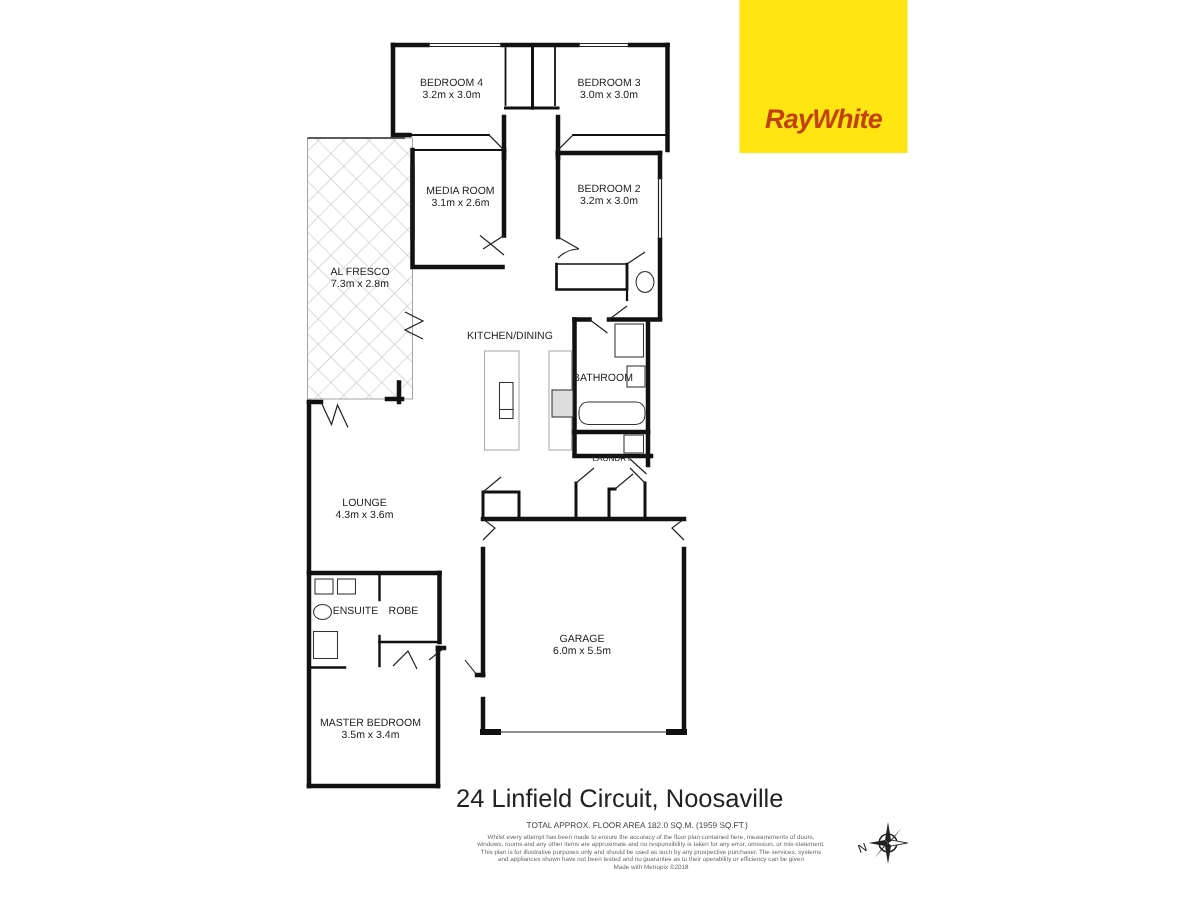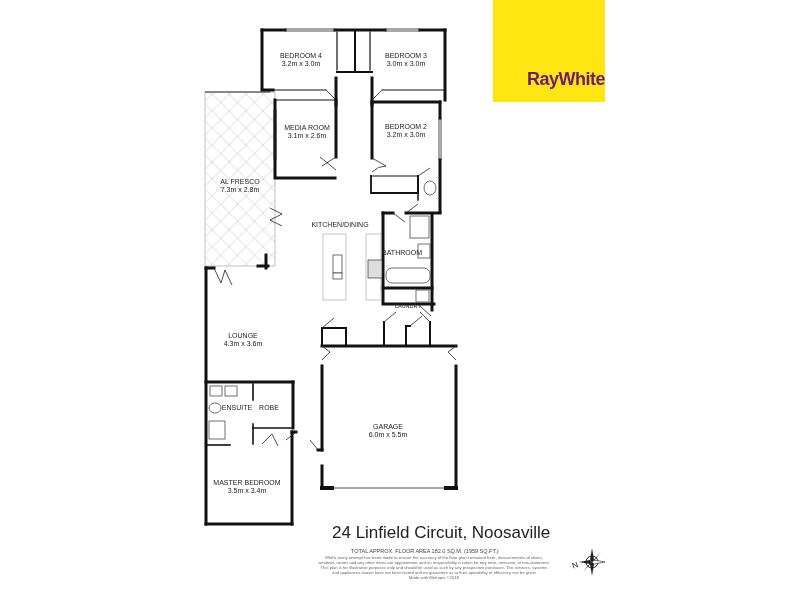--- a/index.html
+++ b/index.html
@@ -2,22 +2,22 @@
 <html><head>
 <meta charset="utf-8">
 <style>
   html, body { margin: 0; padding: 0; background: #ffffff; }
   body { width: 800px; height: 600px; position: relative; overflow: hidden; font-family: "Liberation Sans", sans-serif; color: #222; }
   #plan { position: absolute; left: 0; top: 0; width: 800px; height: 600px; }
   .lbl { position: absolute; font-family: "Liberation Sans", sans-serif; font-size: 7px; line-height: 8px; text-align: center; color: #222; white-space: nowrap; transform: translateX(-50%); }
   .lbl .name { display: block; text-transform: uppercase; }
   .lbl .dim { display: block; }
   .logo { position: absolute; left: 493px; top: 0; width: 112px; height: 102px; background: #FFE512; }
-  .logo-text { position: absolute; left: 0; right: 0; bottom: 12px; text-align: right; font-family: "Liberation Sans", sans-serif; font-weight: bold; font-size: 18px; color: #701a75; letter-spacing: -0.5px; }
-  .address { position: absolute; left: 332px; top: 523px; font-family: "Liberation Sans", sans-serif; font-size: 17px; color: #222; white-space: nowrap; }
+  .logo-text { position: absolute; left: 0; right: 0; bottom: 12px; text-align: center; font-family: "Liberation Sans", sans-serif; font-weight: bold; font-style: italic; font-size: 18px; color: #c2410c; letter-spacing: -0.5px; }
+  .address { position: absolute; left: 304px; top: 523px; font-family: "Liberation Sans", sans-serif; font-size: 17px; color: #222; white-space: nowrap; }
   .area { position: absolute; left: 351px; top: 548px; font-size: 5.5px; color: #444; white-space: nowrap; }
   .disclaimer { position: absolute; left: 318px; top: 555px; width: 232px; font-size: 4.2px; line-height: 5px; color: #666; text-align: center; }
   .made { display: block; }
   .compass { position: absolute; left: 570px; top: 545px; width: 36px; height: 34px; }
 </style>
 </head>
 <body>
 
 <svg id="plan" viewBox="0 0 800 600" xmlns="http://www.w3.org/2000/svg">
   <defs>

